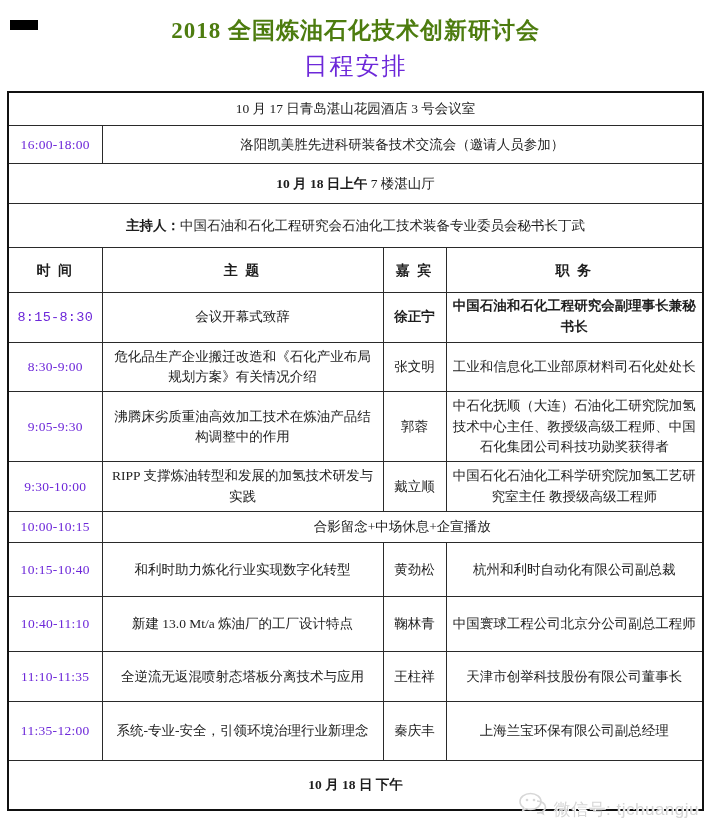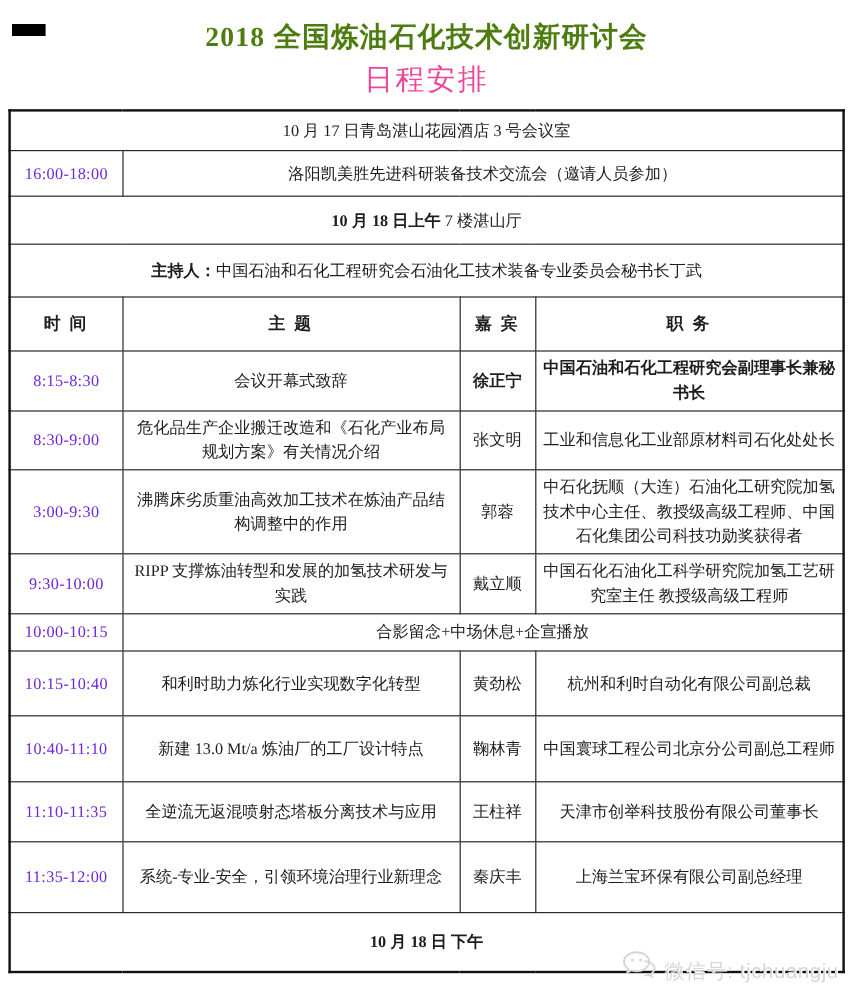--- a/index.html
+++ b/index.html
@@ -54,21 +54,21 @@
   .watermark .wm-text { text-shadow:1px 1px 0 #ffffff; }
   .wechat-icon { display:inline-block; }
 </style>
 </head>
 <body>
 
 <div class="page">
   <div class="corner-mark"></div>
 
   <div class="title">2018 全国炼油石化技术创新研讨会</div>
-  <div class="subtitle" style="color: #ec4899;">日程安排</div>
+  <div class="subtitle" style="color: #6d28d9;">日程安排</div>
 
   <table class="schedule">
     <colgroup>
       <col class="c-time">
         <col class="c-topic">
         <col class="c-guest">
         <col class="c-pos">
     </colgroup>
     <tbody>
         <tr style="height: 34px;">
@@ -83,34 +83,34 @@
         </tr>
         <tr style="height: 44px;">
           <td colspan="4"><b>主持人：</b><span>中国石油和石化工程研究会石油化工技术装备专业委员会秘书长丁武</span></td>
         </tr>
         <tr style="height: 45px;">
           <th><b>时 间</b></th>
           <th><b>主 题</b></th>
           <th><b>嘉 宾</b></th>
           <th><b>职 务</b></th>
         </tr>
-        <tr style="height: 38px;">
+        <tr style="height: 38px; font-family: Liberation Mono, monospace;">
           <td class="time"><span>8:15-8:30</span></td>
           <td><span>会议开幕式致辞</span></td>
           <td><b>徐正宁</b></td>
           <td><b>中国石油和石化工程研究会副理事长兼秘书长</b></td>
         </tr>
         <tr style="height: 49px;">
           <td class="time"><span>8:30-9:00</span></td>
           <td><span>危化品生产企业搬迁改造和《石化产业布局规划方案》有关情况介绍</span></td>
           <td><span>张文明</span></td>
           <td><span>工业和信息化工业部原材料司石化处处长</span></td>
         </tr>
         <tr style="height: 55px;">
-          <td class="time"><span>3:00-9:30</span></td>
+          <td class="time"><span>9:05-9:30</span></td>
           <td><span>沸腾床劣质重油高效加工技术在炼油产品结构调整中的作用</span></td>
           <td><span>郭蓉</span></td>
           <td><span>中石化抚顺（大连）石油化工研究院加氢技术中心主任、教授级高级工程师、中国石化集团公司科技功勋奖获得者</span></td>
         </tr>
         <tr style="height: 50px;">
           <td class="time"><span>9:30-10:00</span></td>
           <td><span>RIPP 支撑炼油转型和发展的加氢技术研发与实践</span></td>
           <td><span>戴立顺</span></td>
           <td><span>中国石化石油化工科学研究院加氢工艺研究室主任 教授级高级工程师</span></td>
         </tr>

